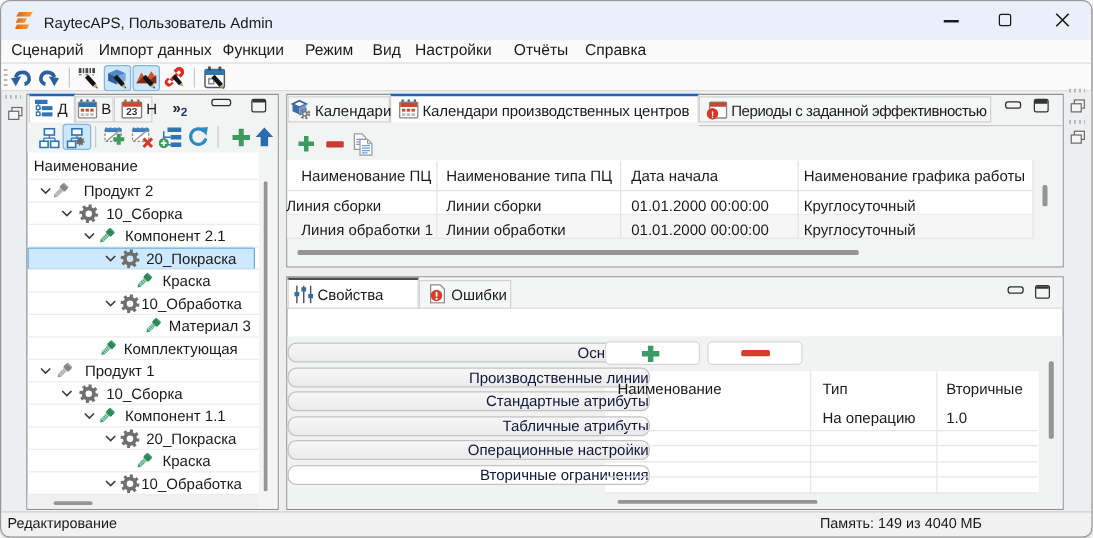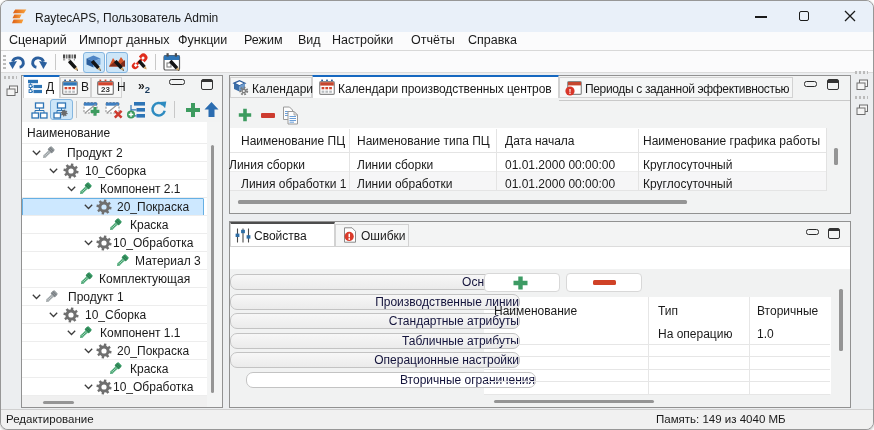--- a/index.html
+++ b/index.html
@@ -521,21 +521,21 @@
 <div class="abs" style="left:483px;top:296px;width:347px;height:97px;background:#fff"></div>
 <div class="wbtn-min" style="left:805px;top:227.5px"></div>
 <div class="wbtn-max" style="left:827px;top:226.5px"></div>
 
 <div id="btns">
       <div class="sbtn" style="left:229px;top:273px;">Основные</div>
       <div class="sbtn" style="left:229px;top:292.5px;">Производственные линии</div>
       <div class="sbtn" style="left:229px;top:312px;">Стандартные атрибуты</div>
       <div class="sbtn" style="left:229px;top:331.5px;">Табличные атрибуты</div>
       <div class="sbtn" style="left:229px;top:351px;">Операционные настройки</div>
-      <div class="sbtn" style="left:229px;top:370.5px;background:#fff;margin-left:16px;">Вторичные ограничения</div>
+      <div class="sbtn" style="left:229px;top:370.5px;background:#fff;">Вторичные ограничения</div>
     </div>
 
 <div class="abs" style="left:483px;top:272px;width:76px;height:18.5px;border:1px solid #d8d8d8;border-radius:4px;background:#fff"></div>
 <svg class="abs" style="left:512px;top:275px" width="15" height="14" viewBox="0 0 15 14">
  <path d="M5.3,0.5 L9.7,0.5 L9.7,4.8 L14.5,4.8 L14.5,9.2 L9.7,9.2 L9.7,13.5 L5.3,13.5 L5.3,9.2 L0.5,9.2 L0.5,4.8 L5.3,4.8 Z" fill="#3d9b64"></path>
 </svg>
 <div class="abs" style="left:565px;top:272px;width:76px;height:18.5px;border:1px solid #d8d8d8;border-radius:4px;background:#fff"></div>
 <div class="abs" style="left:592px;top:279px;width:23px;height:5px;background:#d04227;border-radius:1.5px"></div>
 
 <div class="cell" style="left:493px;top:303px">Наименование</div>

